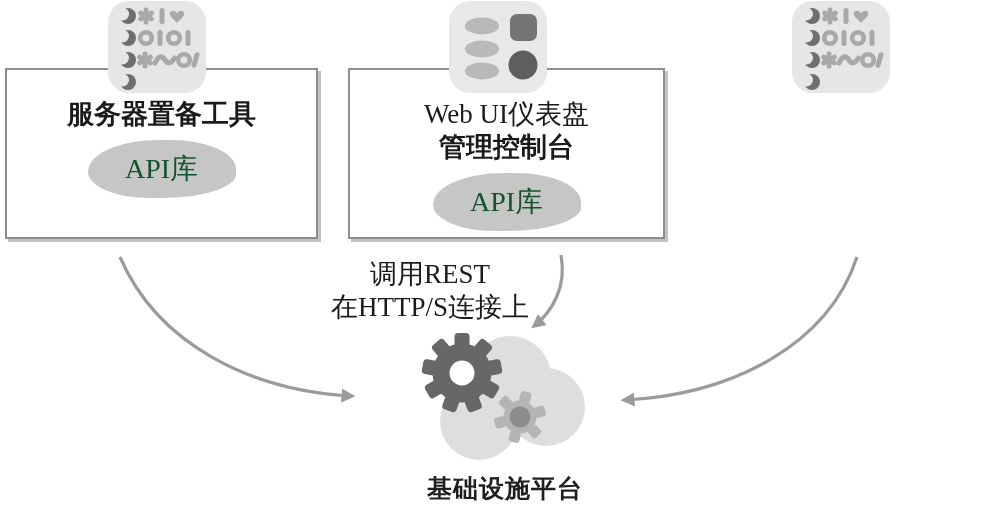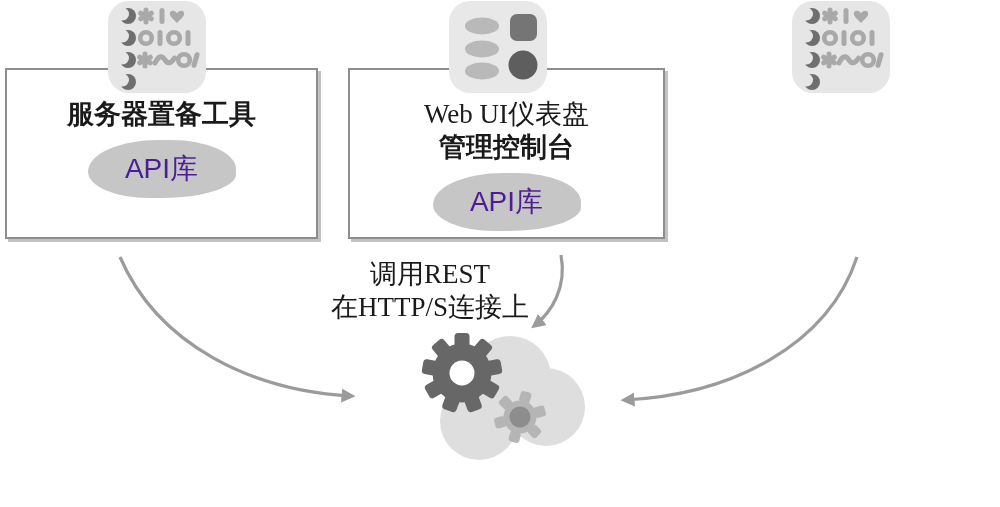--- a/index.html
+++ b/index.html
@@ -19,21 +19,21 @@
   .box3{left:686px;width:310px;padding-top:56px;}
   .title-line{font-size:27px;line-height:33px;text-align:center;white-space:nowrap;}
   .heiti{font-family:"Liberation Sans",sans-serif;font-weight:600;}
   .song{font-family:"Liberation Serif",serif;font-weight:400;}
   
   .api-blob{
     margin-top:9px;width:148px;height:58px;background:#c6c6c6;
     border-radius:52% 48% 55% 45% / 60% 55% 45% 50%;
     display:flex;align-items:center;justify-content:center;
   }
-  .api-blob span{font-family:Liberation Sans, sans-serif;font-size:28px;color:#4c1d95;}
+  .api-blob span{font-family:Liberation Serif, serif;font-size:28px;color:#14532d;}
   
   .top-icon{position:absolute;top:1px;width:100px;height:92px;z-index:3;}
   .icon1{left:107px;}
   .icon2{left:448px;}
   .icon3{left:791px;}
   
   .note{
     position:absolute;left:280px;top:258px;width:300px;text-align:center;
     font-family:"Liberation Serif",serif;font-size:27px;line-height:33px;color:#1a1a1a;
   }
@@ -189,14 +189,15 @@
       <rect x="-7.5" y="-40" width="15" height="15" rx="3.5" transform="rotate(160)"></rect>
       <rect x="-7.5" y="-40" width="15" height="15" rx="3.5" transform="rotate(200)"></rect>
       <rect x="-7.5" y="-40" width="15" height="15" rx="3.5" transform="rotate(240)"></rect>
       <rect x="-7.5" y="-40" width="15" height="15" rx="3.5" transform="rotate(280)"></rect>
       <rect x="-7.5" y="-40" width="15" height="15" rx="3.5" transform="rotate(320)"></rect>
       <circle cx="0" cy="0" r="29.5" fill="#676767"></circle>
       <circle cx="0" cy="0" r="12.5" fill="#ffffff"></circle>
     </g>
   </svg>
 
+  <div class="platform-label">基础设施平台</div>
 
 </div>
 
 </body></html>

